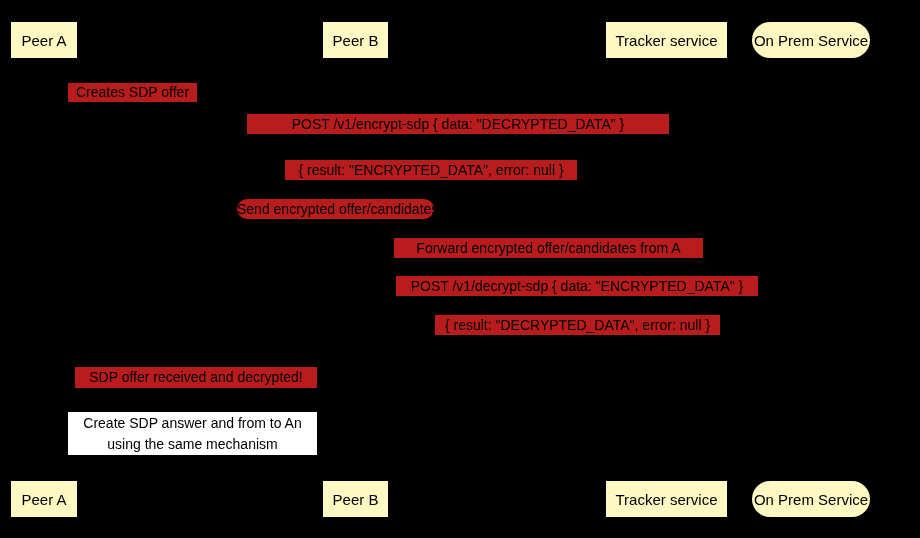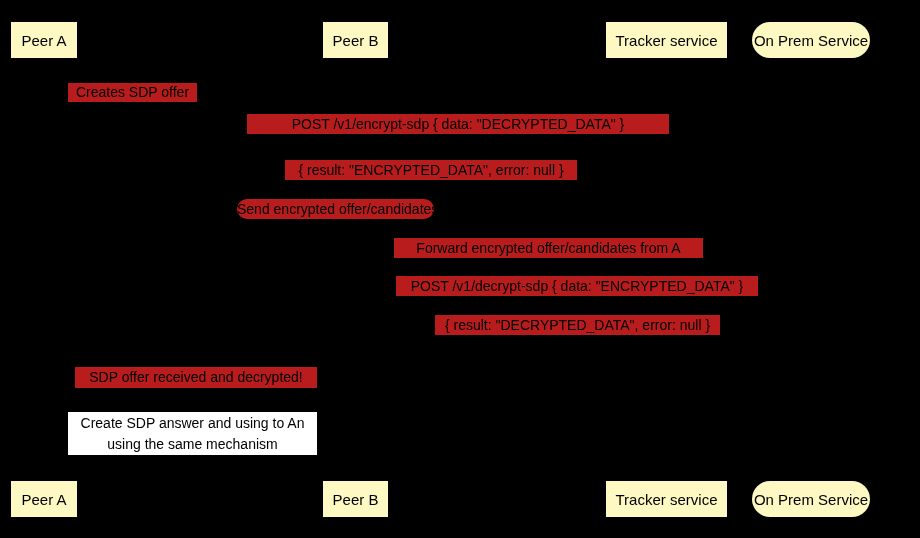--- a/index.html
+++ b/index.html
@@ -90,21 +90,21 @@
   <div class="msg msg-1">Creates SDP offer</div>
   <div class="msg msg-2">POST /v1/encrypt-sdp { data: "DECRYPTED_DATA" }</div>
   <div class="msg msg-3">{ result: "ENCRYPTED_DATA", error: null }</div>
   <div class="msg msg-4">Send encrypted offer/candidates</div>
   <div class="msg msg-5">Forward encrypted offer/candidates from A</div>
   <div class="msg msg-6">POST /v1/decrypt-sdp { data: "ENCRYPTED_DATA" }</div>
   <div class="msg msg-7">{ result: "DECRYPTED_DATA", error: null }</div>
   <div class="msg msg-8">SDP offer received and decrypted!</div>
 
   <div class="note">
-    <span class="line">Create SDP answer and using to An</span>
+    <span class="line">Create SDP answer and from to An</span>
     <span class="line">using the same mechanism</span>
   </div>
 
   <div class="actor bottom peer-a">
     <span>Peer A</span>
   </div>
   <div class="actor bottom peer-b">
     <span>Peer B</span>
   </div>
   <div class="actor bottom tracker">

